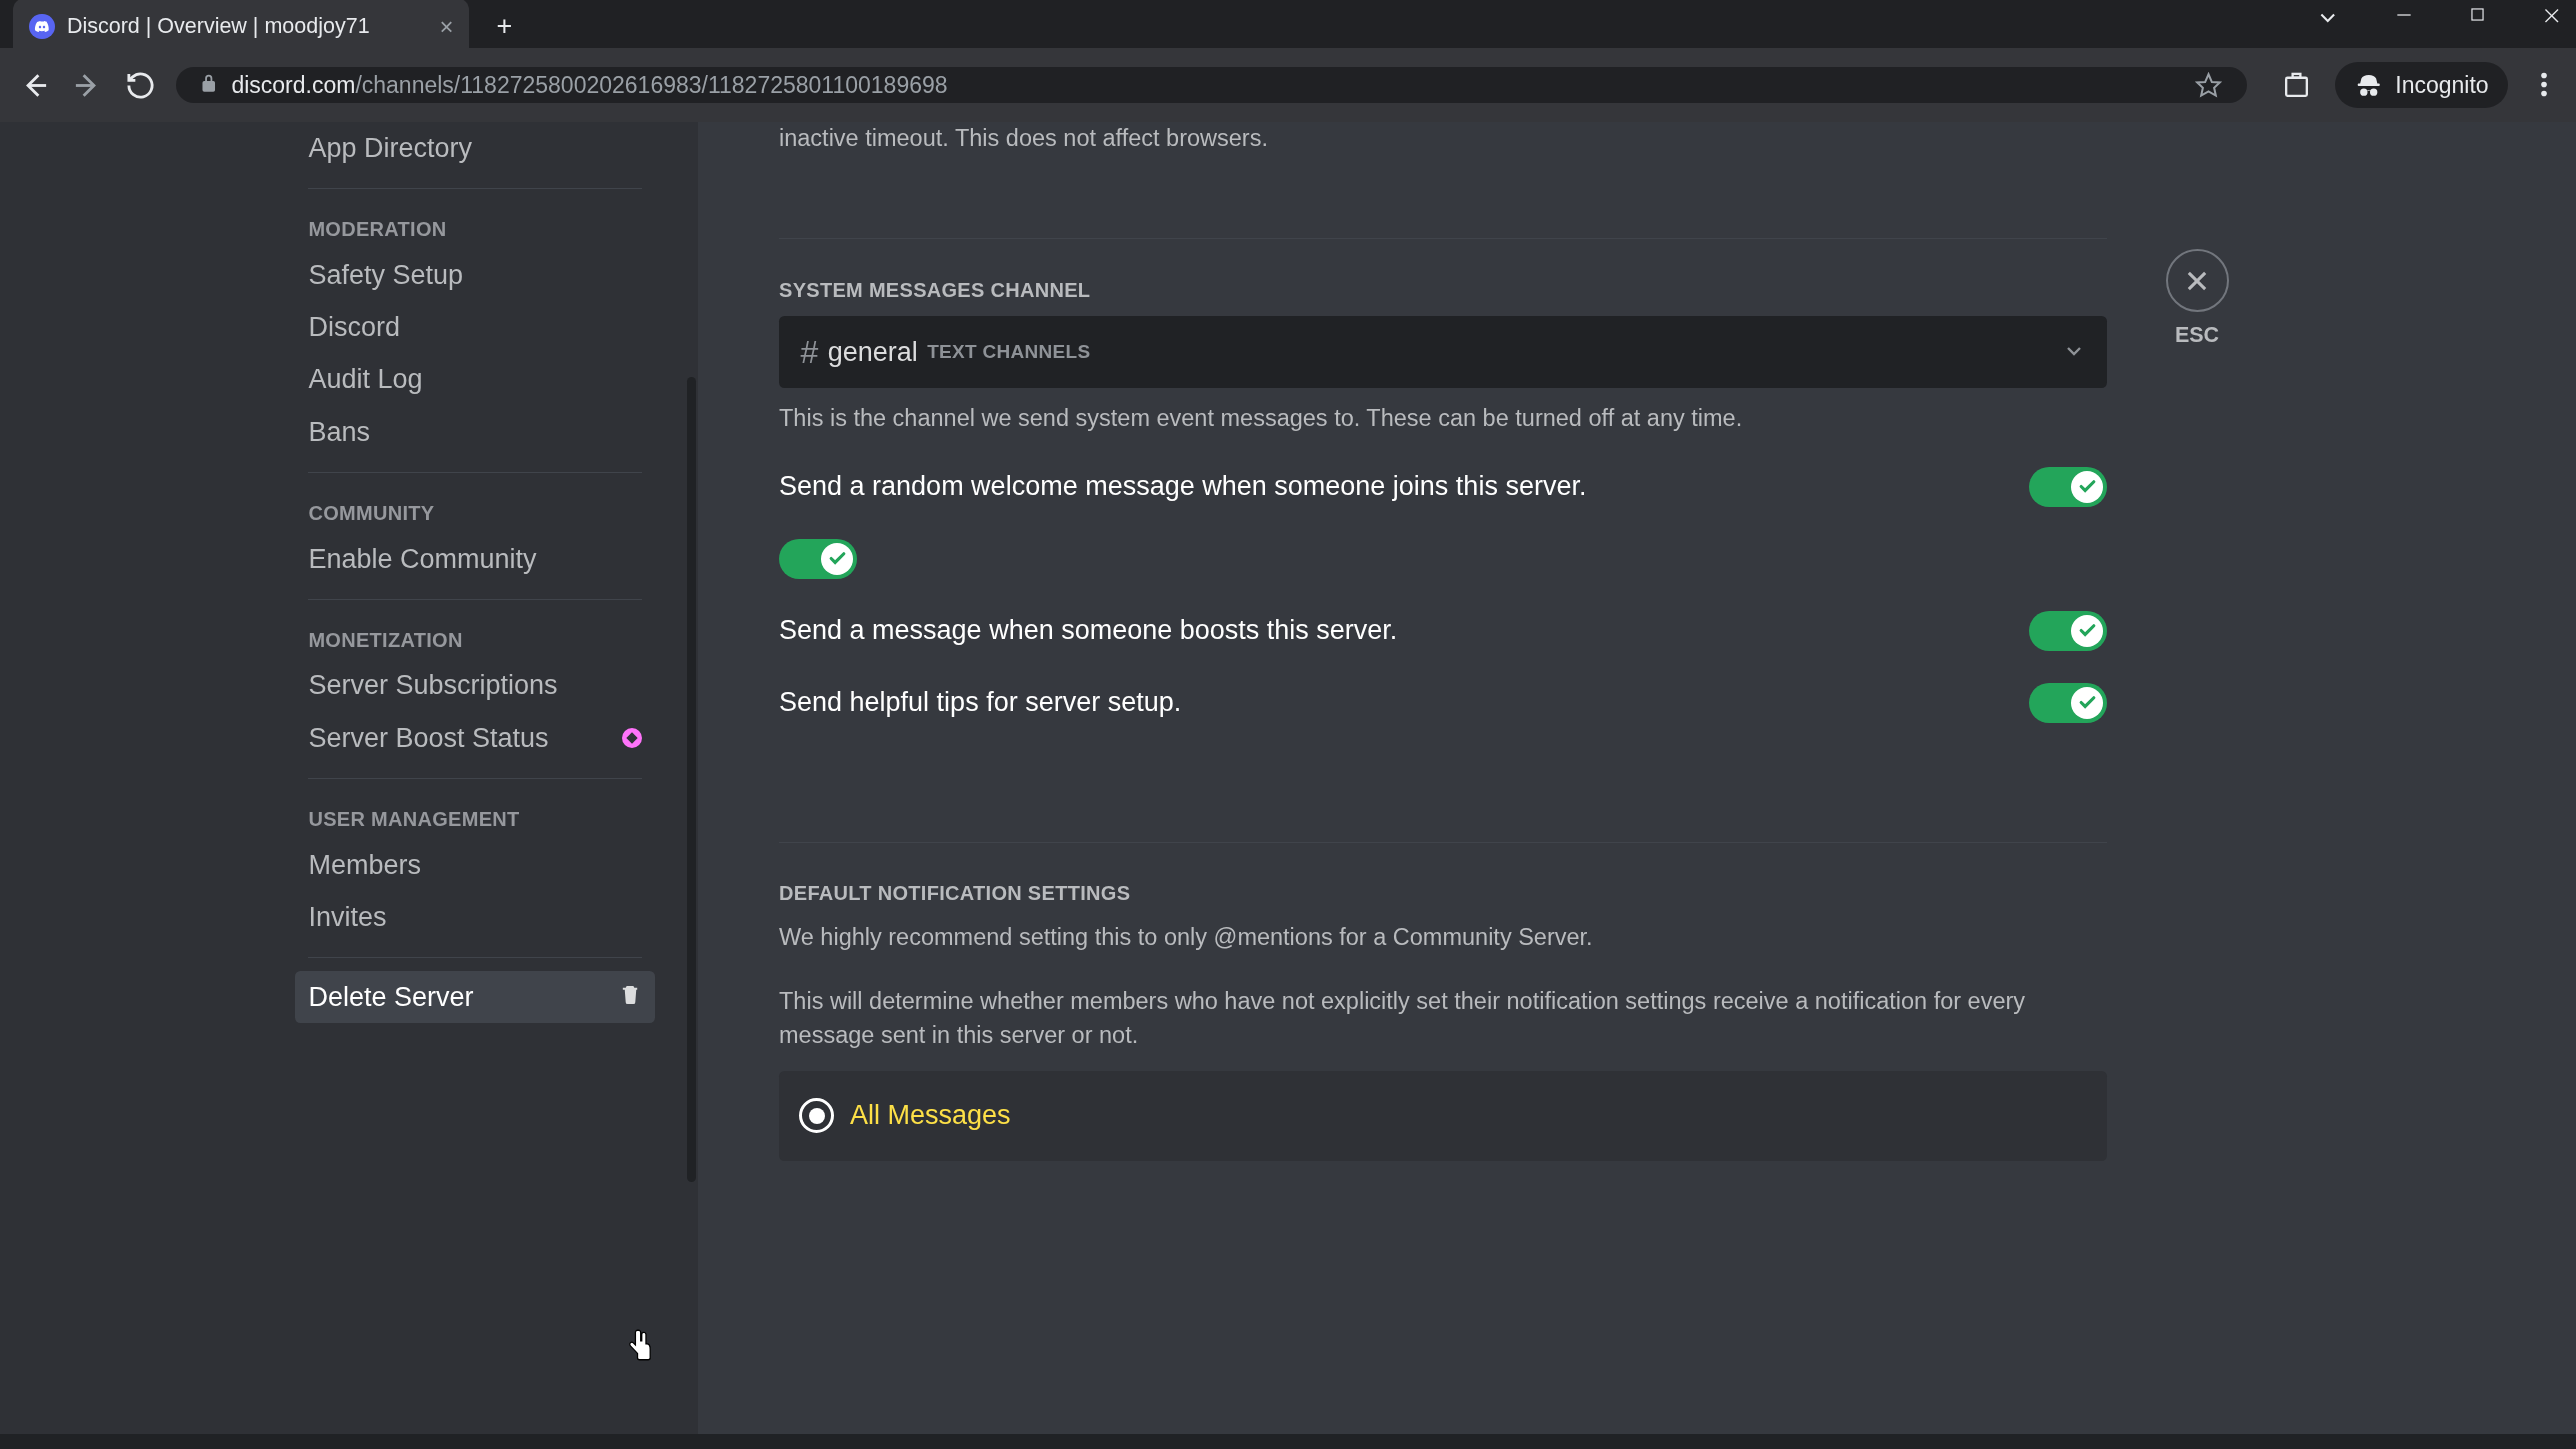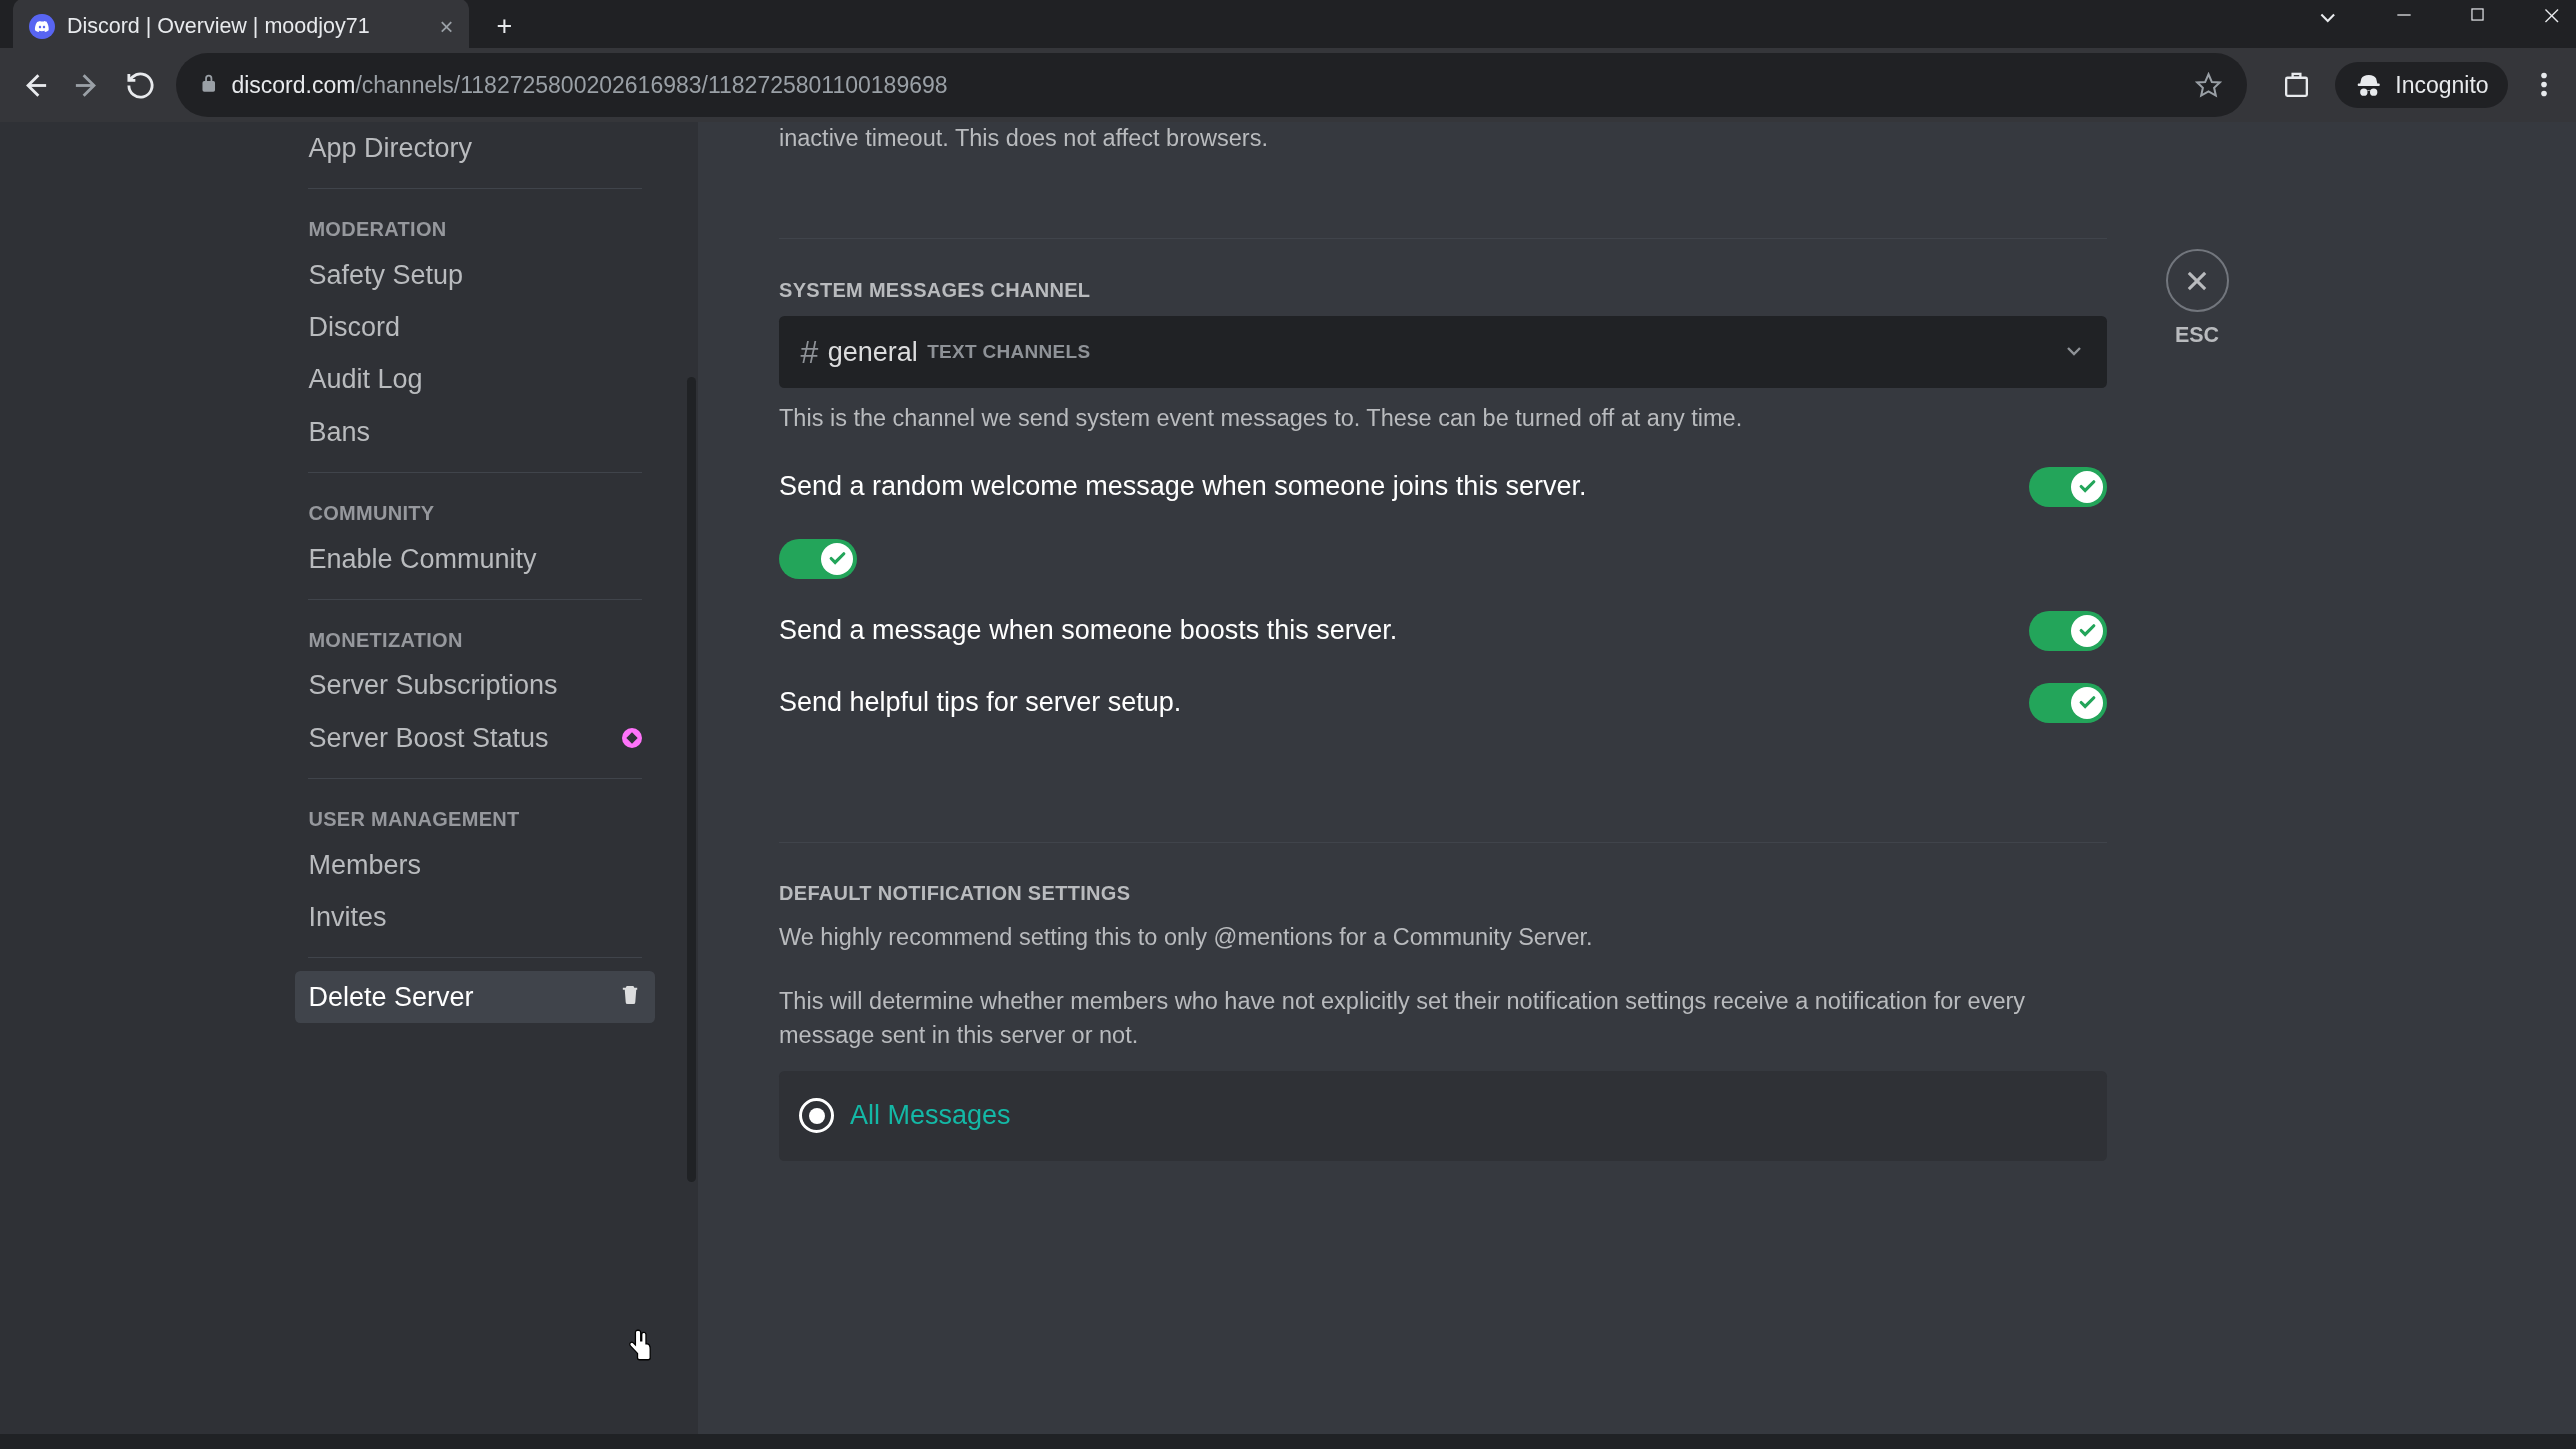--- a/index.html
+++ b/index.html
@@ -13,21 +13,21 @@
 .tab-title { color: #e8eaed; font-size: 21.5px; white-space: nowrap; overflow: hidden; text-overflow: ellipsis; flex: 1; }
 .tab-close { color: #9aa0a6; font-size: 24px; line-height: 1; flex-shrink: 0; }
 .new-tab { color: #e8eaed; font-size: 27px; margin-left: 27px; margin-top: 5.4px; }
 .window-controls { margin-left: auto; display: flex; gap: 54px; color: #e8eaed; margin-top: -6.7px; }
 .window-controls span { font-size: 21.5px; }
 
 .nav-bar { display: flex; align-items: center; height: 74px; background: #35363a; padding: 0 17.4px; gap: 19px; }
 .nav-btn { color: #9aa0a6; display: flex; align-items: center; justify-content: center; width: 34px; }
 .nav-btn svg { width: 31px; height: 31px; }
 .nav-btn.enabled { color: #e8eaed; }
-.url-bar { flex: 1; display: flex; align-items: center; background: #202124; border-radius: 36px; height: 64px; padding: 0 21.5px; gap: 12px; }
+.url-bar { flex: 1; display: flex; align-items: center; background: #202124; border-radius: 36px; height: 36px; padding: 0 21.5px; gap: 12px; }
 .lock-icon { color: #9aa0a6; }
 .lock-icon svg { width: 21.5px; height: 21.5px; }
 .url-text { font-size: 23px; }
 .url-domain { color: #e8eaed; }
 .url-path { color: #9aa0a6; }
 .star-icon svg { width: 27px; height: 27px; }
 .right-actions { display: flex; align-items: center; gap: 21.5px; margin-left: 13.4px; }
 .incognito-badge { display: flex; align-items: center; gap: 12px; background: #202124; border-radius: 29.5px; padding: 8px 19px; color: #e8eaed; font-size: 23px; }
 .incognito-badge svg { width: 29.5px; height: 29.5px; }
 .menu-dots { color: #e8eaed; width: 29.5px; text-align: center; }
@@ -71,21 +71,21 @@
 .toggle-knob { position: absolute; width: 32px; height: 32px; background: #fff; border-radius: 50%; right: 4px; top: 4px; display: flex; align-items: center; justify-content: center; }
 .toggle-knob svg { width: 19px; height: 19px; }
 
 .section-gap { height: 87px; }
 
 .notif-help { font-size: 23.5px; color: #b9bbbe; line-height: 1.45; margin-bottom: 19px; }
 
 .radio-option { background: #2f3136; border-radius: 5.4px; height: 90px; display: flex; align-items: center; padding: 0 20px; gap: 16px; cursor: pointer; }
 .radio-circle { width: 35px; height: 35px; border: 3.4px solid #fff; border-radius: 50%; display: flex; align-items: center; justify-content: center; }
 .radio-inner { width: 16px; height: 16px; background: #fff; border-radius: 50%; }
-.radio-label { color: #14b8a6; font-size: 27px; font-weight: 500; }
+.radio-label { color: #fde047; font-size: 27px; font-weight: 500; }
 
 .close-panel { position: absolute; left: 1462px; top: 127px; width: 74px; display: flex; flex-direction: column; align-items: center; gap: 10.7px; }
 .close-circle { width: 63px; height: 63px; border: 2.7px solid #72767d; border-radius: 50%; display: flex; align-items: center; justify-content: center; cursor: pointer; }
 .close-circle svg { width: 28px; height: 28px; }
 .close-label { font-size: 21.5px; font-weight: 600; color: #b9bbbe; }
 
 .cursor-hand { position: absolute; left: 627px; top: 1328px; width: 29.5px; height: 29.5px; pointer-events: none; }
 .cursor-hand svg { width: 29.5px; height: 34px; }
 </style>
 </head>

